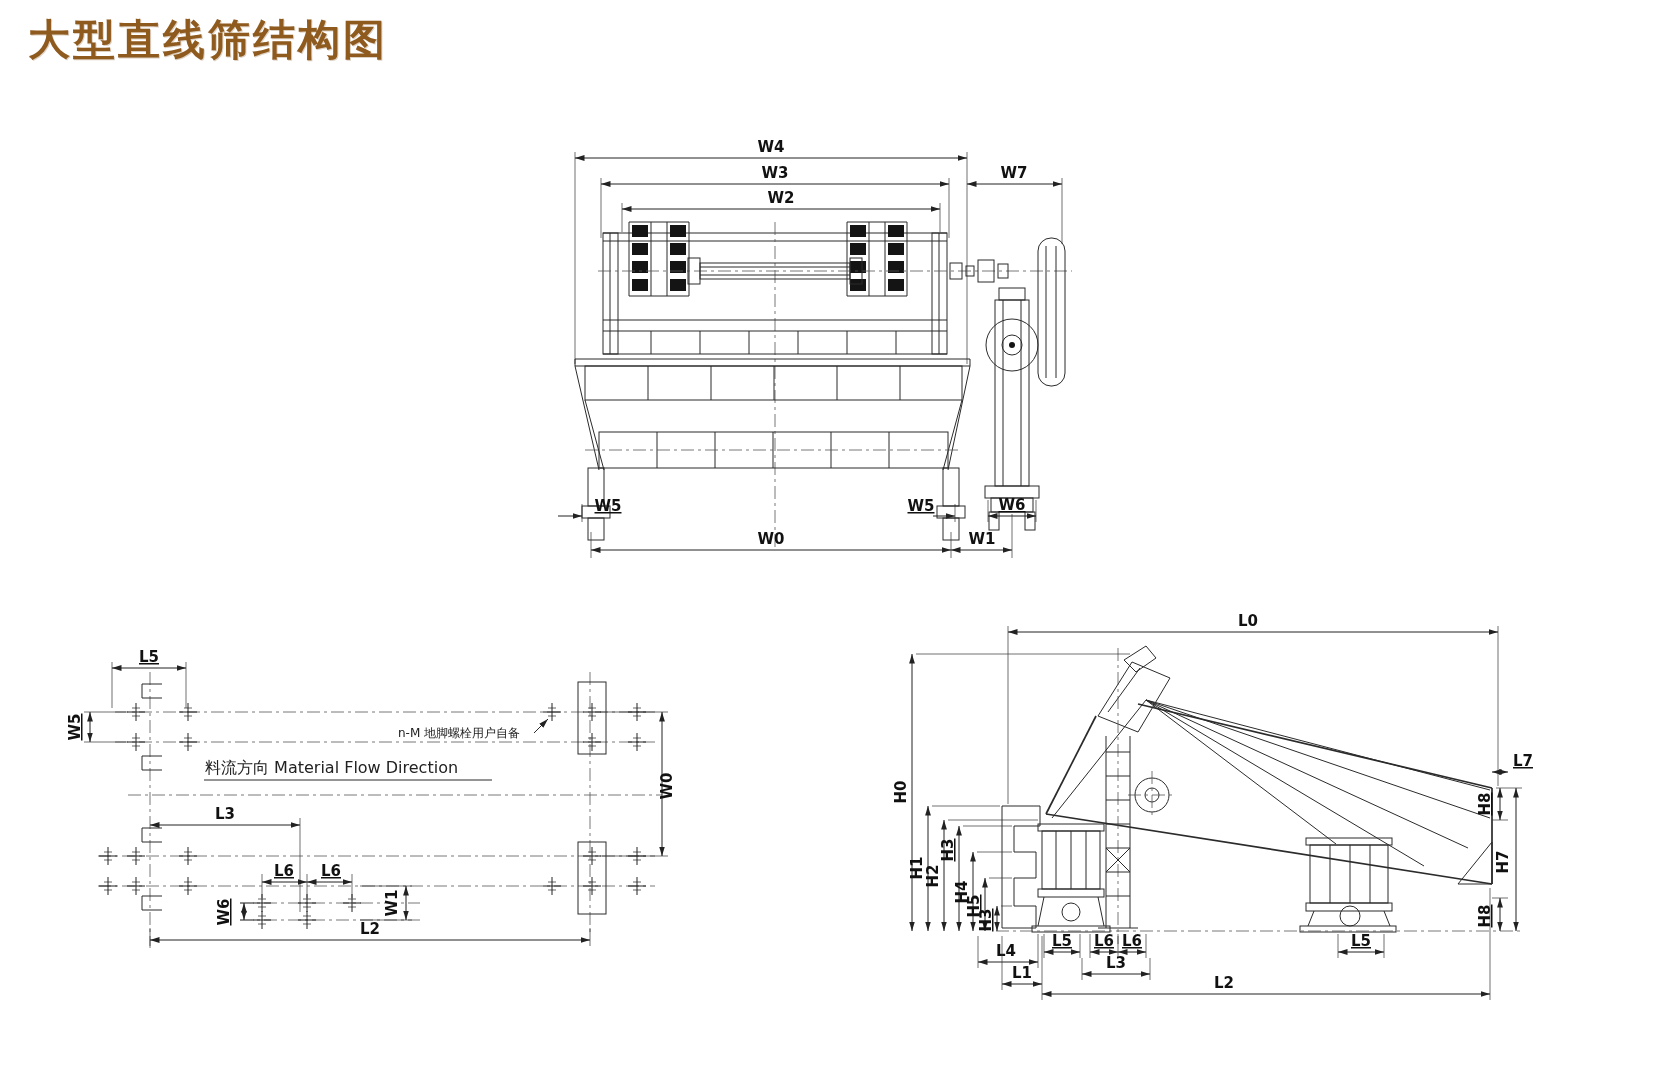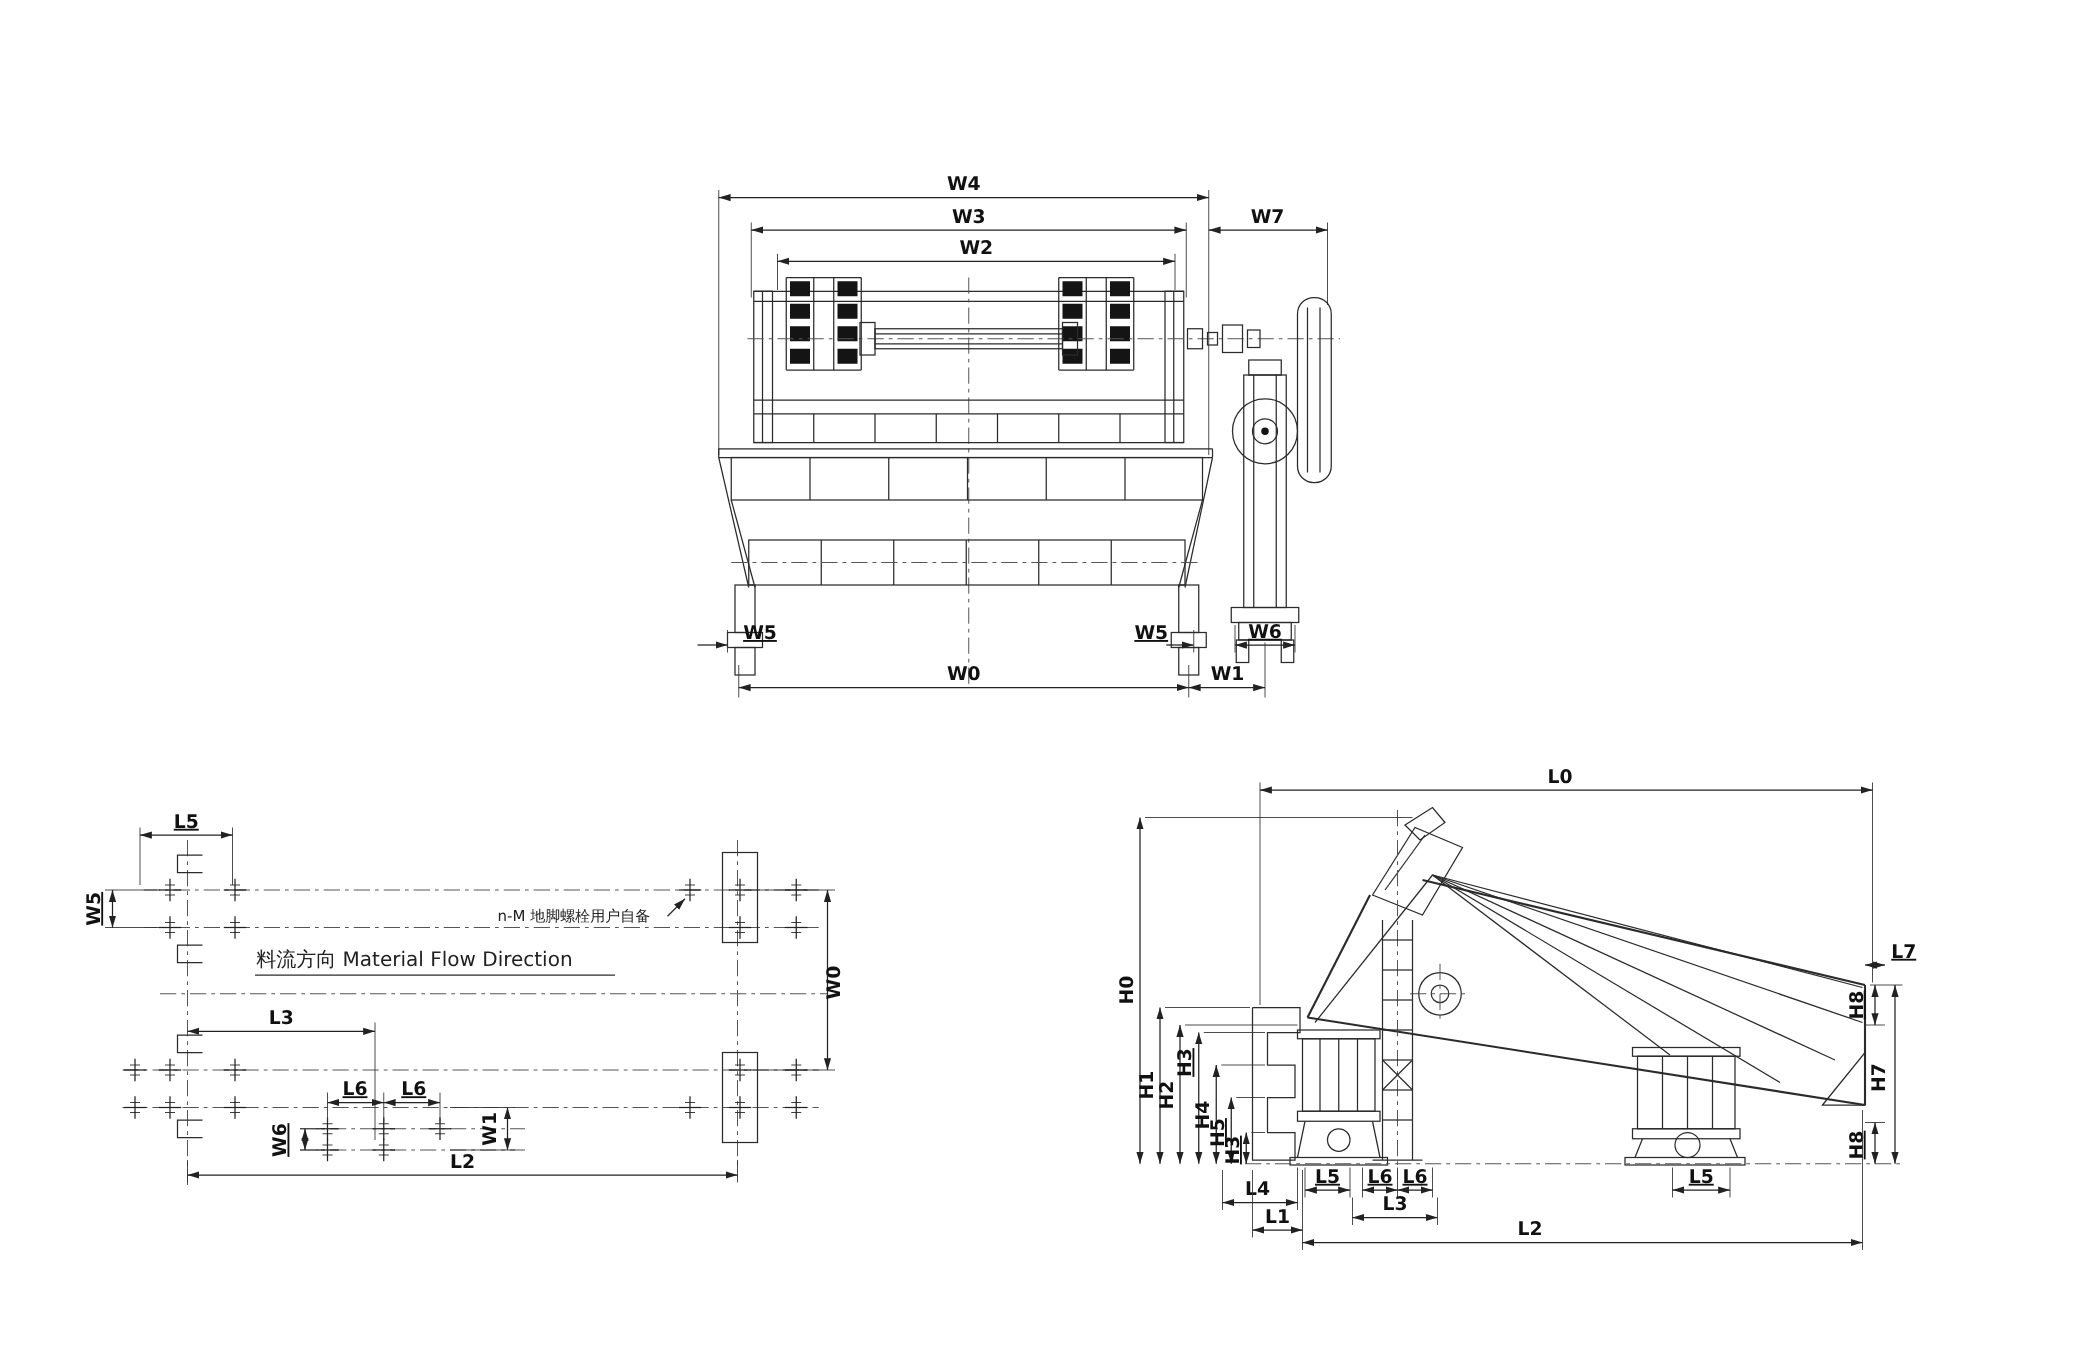--- a/index.html
+++ b/index.html
@@ -17,20 +17,21 @@
   .ext{stroke:#333;stroke-width:.7;fill:none;}
   .blk{fill:#141414;stroke:none;}
   text.dl{font-family:"DejaVu Sans","Liberation Sans",sans-serif;font-size:15px;font-weight:bold;fill:#111;}
   text.note{font-family:"DejaVu Sans","Liberation Sans",sans-serif;fill:#222;}
   .ul{text-decoration:underline;}
 </style>
 </head>
 <body>
 
 <div class="page">
+  <h1 class="title">大型直线筛结构图</h1>
 
   <svg class="draw" width="1678" height="1084" viewBox="0 0 1678 1084">
     <defs>
       <marker id="ar" viewBox="0 0 10 7" refX="9.5" refY="3.5" markerWidth="10" markerHeight="7" orient="auto-start-reverse">
         <path d="M0,0.6 L9.5,3.5 L0,6.4 Z" fill="#222"></path>
       </marker>
       <pattern id="hat" width="7" height="7" patternUnits="userSpaceOnUse" patternTransform="rotate(45)">
         <line x1="0" y1="0" x2="0" y2="7" stroke="#666" stroke-width="1"></line>
       </pattern>
       <g id="cross">

